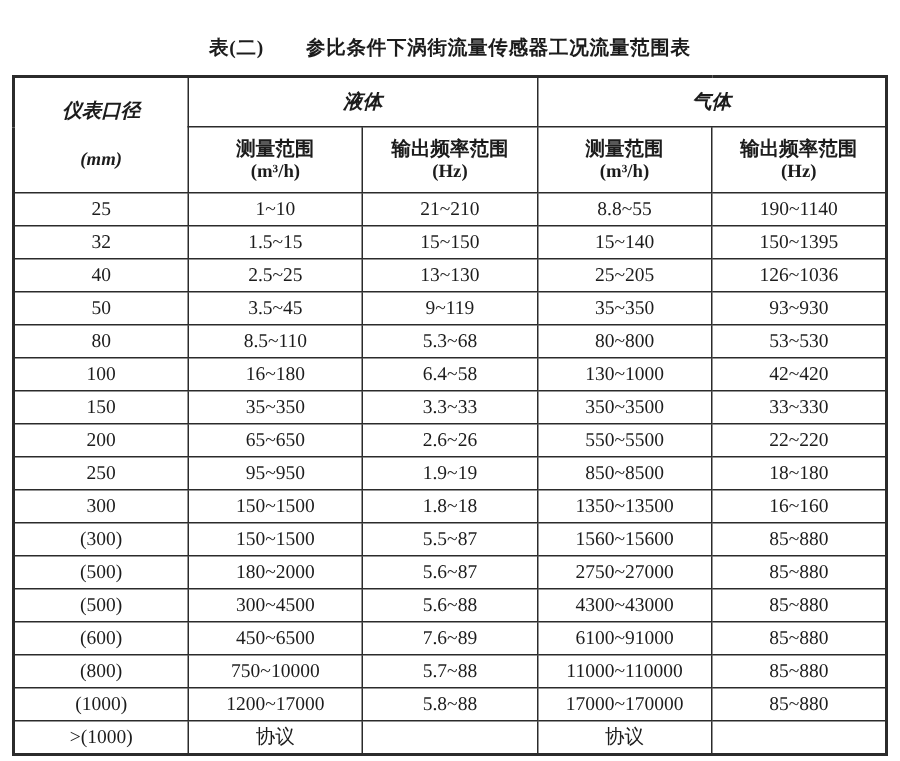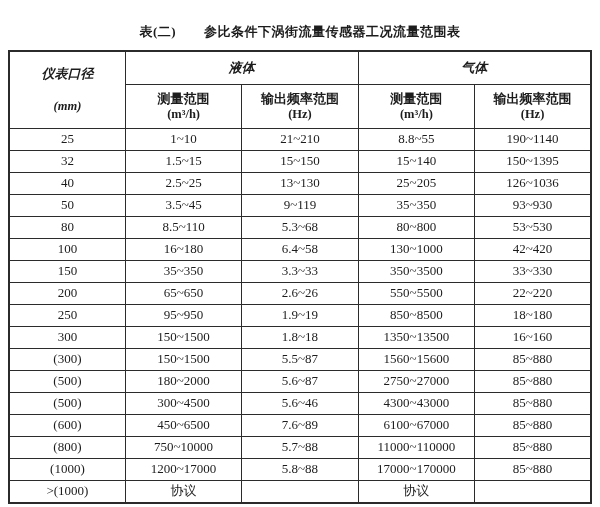--- a/index.html
+++ b/index.html
@@ -201,29 +201,29 @@
         <tr>
           <td>(500)</td>
           <td>180~2000</td>
           <td>5.6~87</td>
           <td>2750~27000</td>
           <td>85~880</td>
         </tr>
         <tr>
           <td>(500)</td>
           <td>300~4500</td>
-          <td>5.6~46</td>
+          <td>5.6~88</td>
           <td>4300~43000</td>
           <td>85~880</td>
         </tr>
         <tr>
           <td>(600)</td>
           <td>450~6500</td>
           <td>7.6~89</td>
-          <td>6100~67000</td>
+          <td>6100~91000</td>
           <td>85~880</td>
         </tr>
         <tr>
           <td>(800)</td>
           <td>750~10000</td>
           <td>5.7~88</td>
           <td>11000~110000</td>
           <td>85~880</td>
         </tr>
         <tr>

